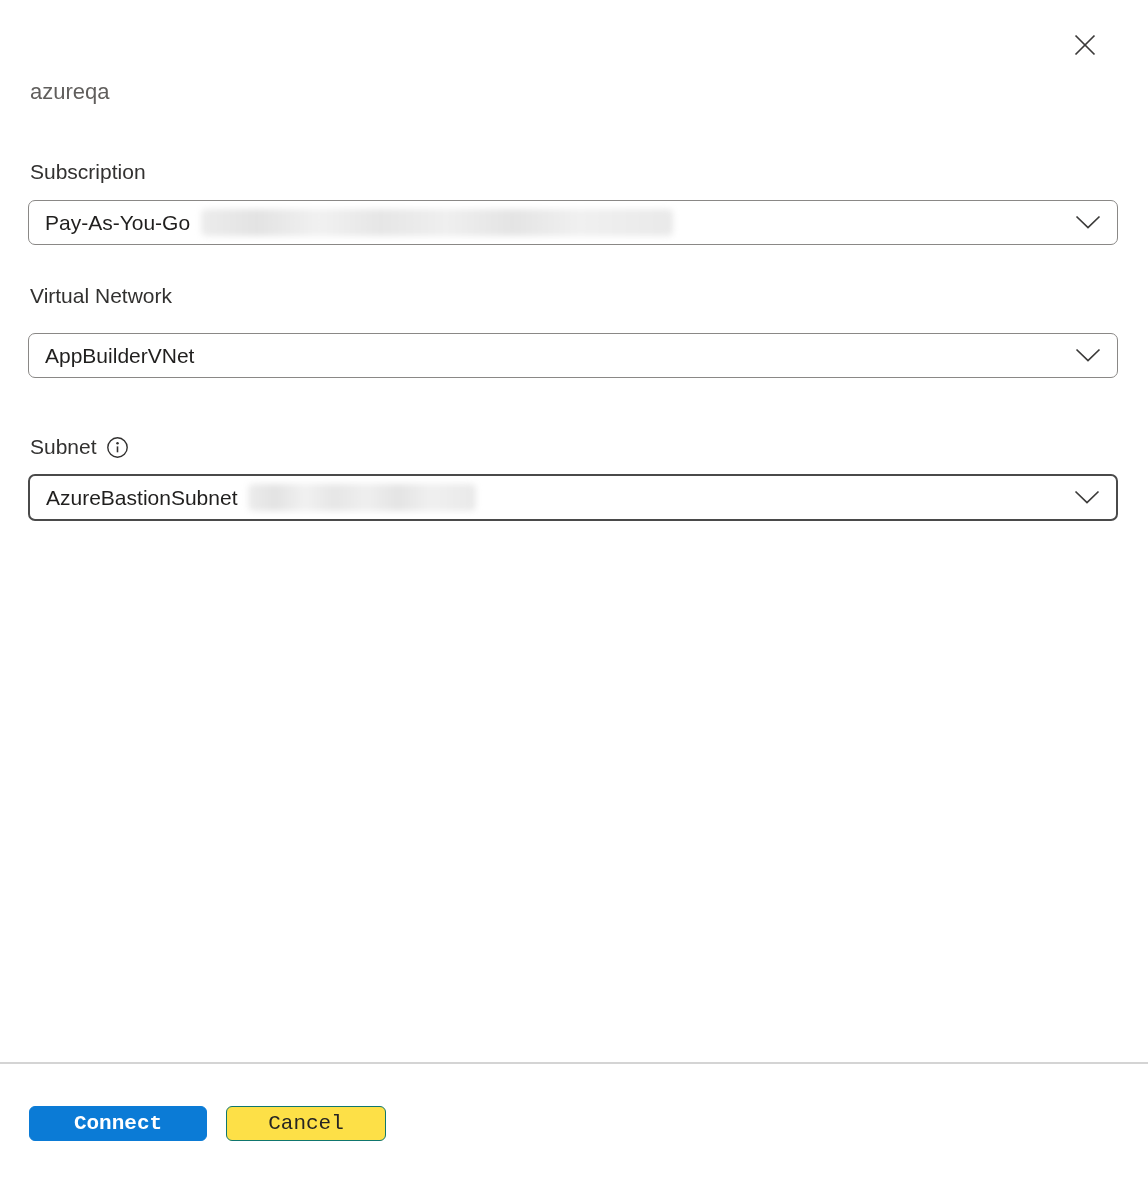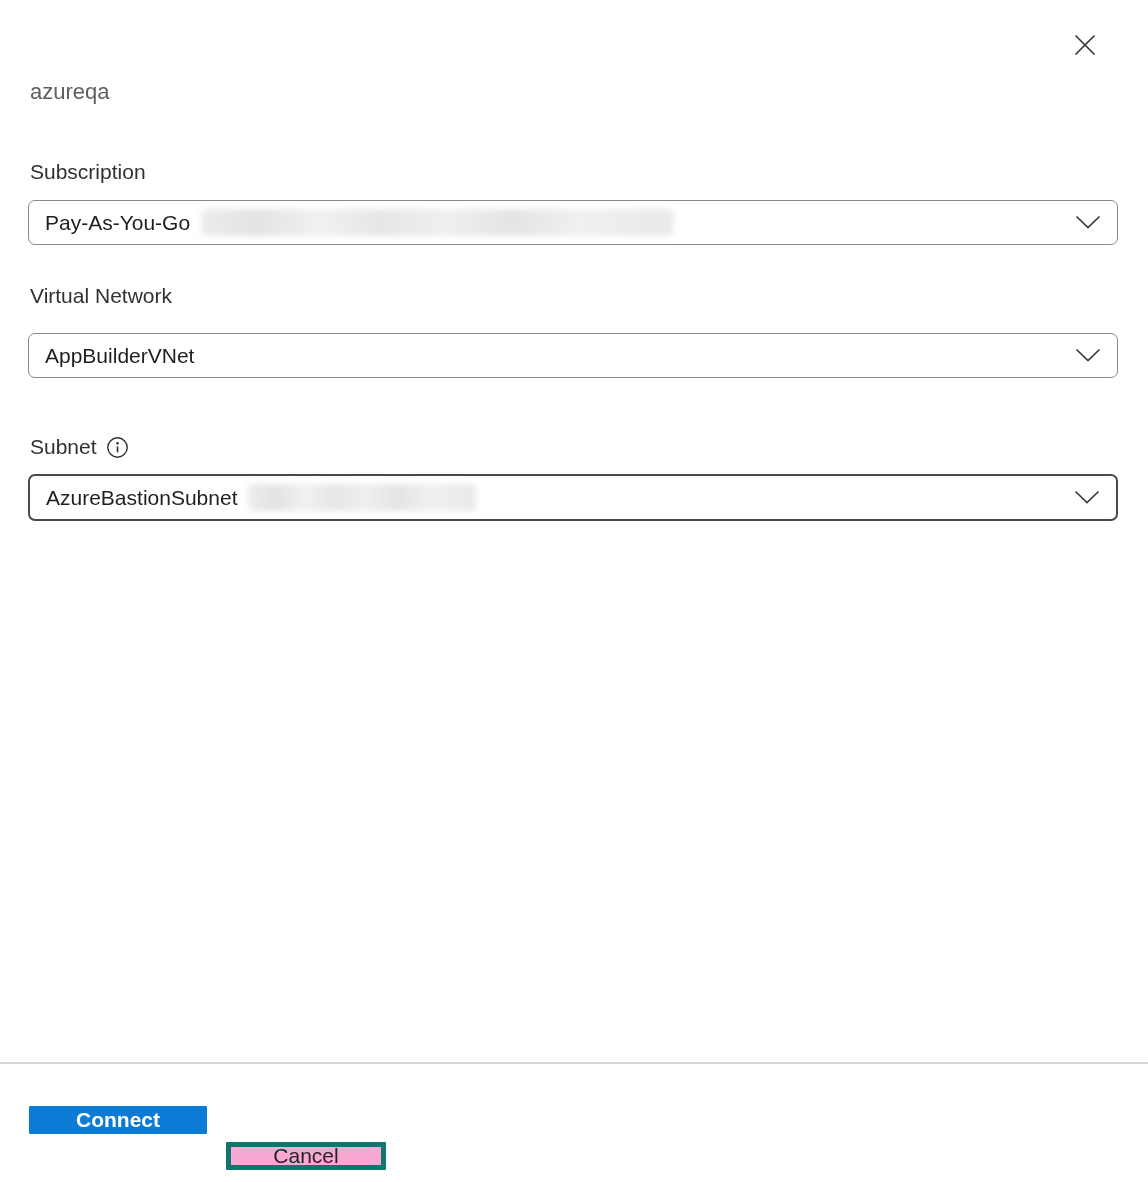--- a/index.html
+++ b/index.html
@@ -109,45 +109,44 @@
     position: absolute;
     left: 0;
     top: 1062px;
     width: 1148px;
     height: 2px;
     background: #d4d4d4;
   }
   .btn {
     position: absolute;
     top: 1106px;
-    height: 28px;
-    font-family: Liberation Sans, sans-serif;
+    height: 35px;
+    font-family: Liberation Mono, monospace;
     font-size: 21px;
-    border-radius: 1px;
+    border-radius: 6px;
     cursor: pointer;
     display: flex;
     align-items: center;
     justify-content: center;
   }
   .btn-primary {
     left: 29px;
     width: 178px;
     background: #0b7bd6;
     border: 1px solid #0b7bd6;
     color: #ffffff;
     font-weight: 700;
   }
   .btn-secondary {
     left: 226px;
     width: 160px;
-    background: #f9a8d4;
-    border: 5px solid #0f766e;
+    background: #fde047;
+    border: 1px solid #0f766e;
     color: #252423;
     font-weight: 400;
-    margin-top: 36px;
   }
 </style>
 </head>
 <body>
 
 <div class="panel">
 
   <button class="close-btn" aria-label="Close">
     <span style="display:flex;">
       <svg width="26" height="26" viewBox="0 0 26 26">

